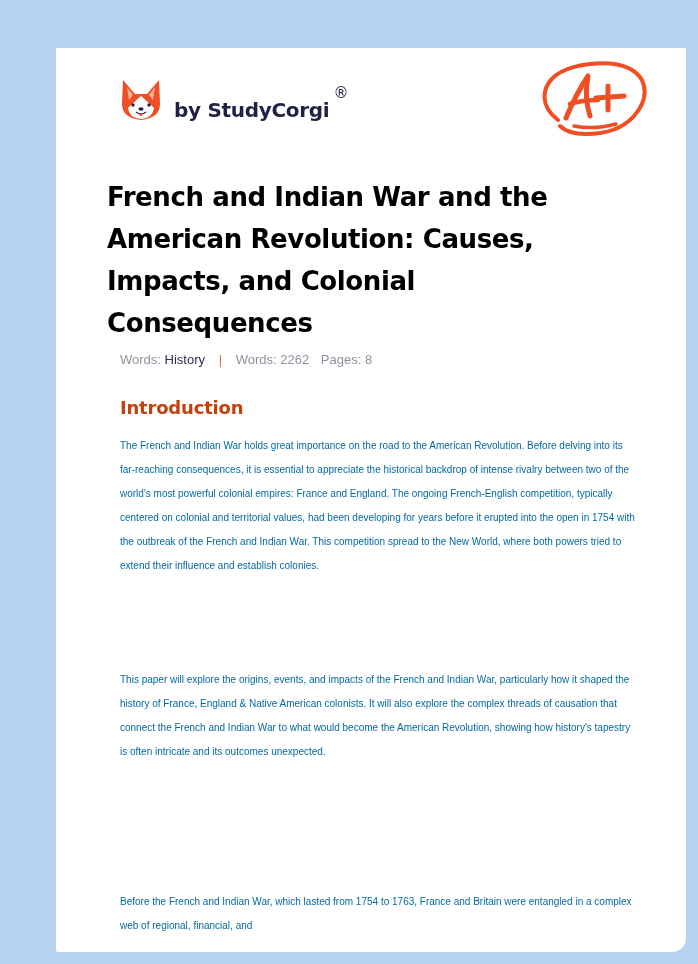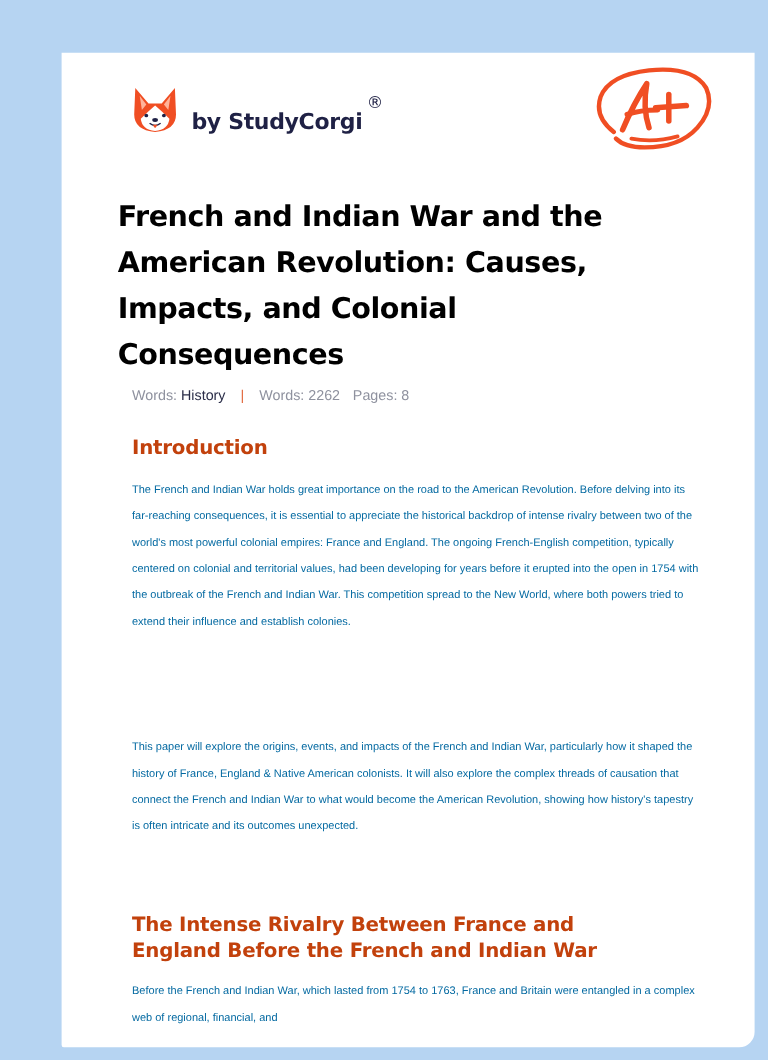--- a/index.html
+++ b/index.html
@@ -167,17 +167,16 @@
       <span>8</span>
     </span>
   </div>
 
   <h2 class="h2" style="top:348px;">Introduction</h2>
 
   <p class="p" style="top:386px;">The French and Indian War holds great importance on the road to the American Revolution. Before delving into its far-reaching consequences, it is essential to appreciate the historical backdrop of intense rivalry between two of the world's most powerful colonial empires: France and England. The ongoing French-English competition, typically centered on colonial and territorial values, had been developing for years before it erupted into the open in 1754 with the outbreak of the French and Indian War. This competition spread to the New World, where both powers tried to extend their influence and establish colonies.</p>
 
   <p class="p" style="top:620px;">This paper will explore the origins, events, and impacts of the French and Indian War, particularly how it shaped the history of France, England &amp; Native American colonists. It will also explore the complex threads of causation that connect the French and Indian War to what would become the American Revolution, showing how history's tapestry is often intricate and its outcomes unexpected.</p>
 
-  <h2 class="h2" style="top:781px; width:480px;">The Intense Rivalry Between France and England Before the French and Indian War</h2>
 
   <p class="p" style="top:842px;">Before the French and Indian War, which lasted from 1754 to 1763, France and Britain were entangled in a complex web of regional, financial, and</p>
 
 </div>
 
 </body></html>

